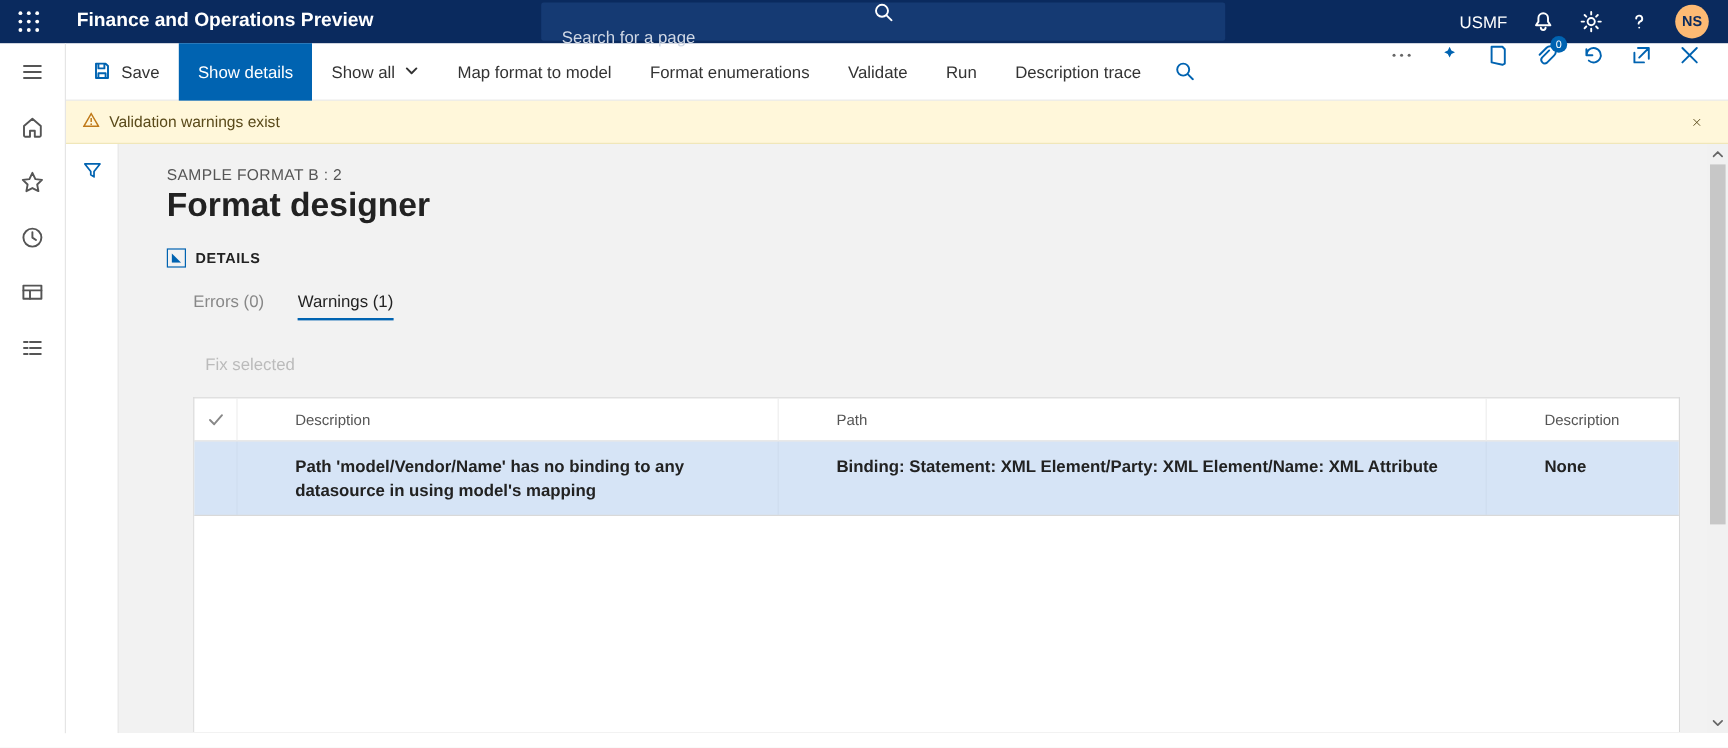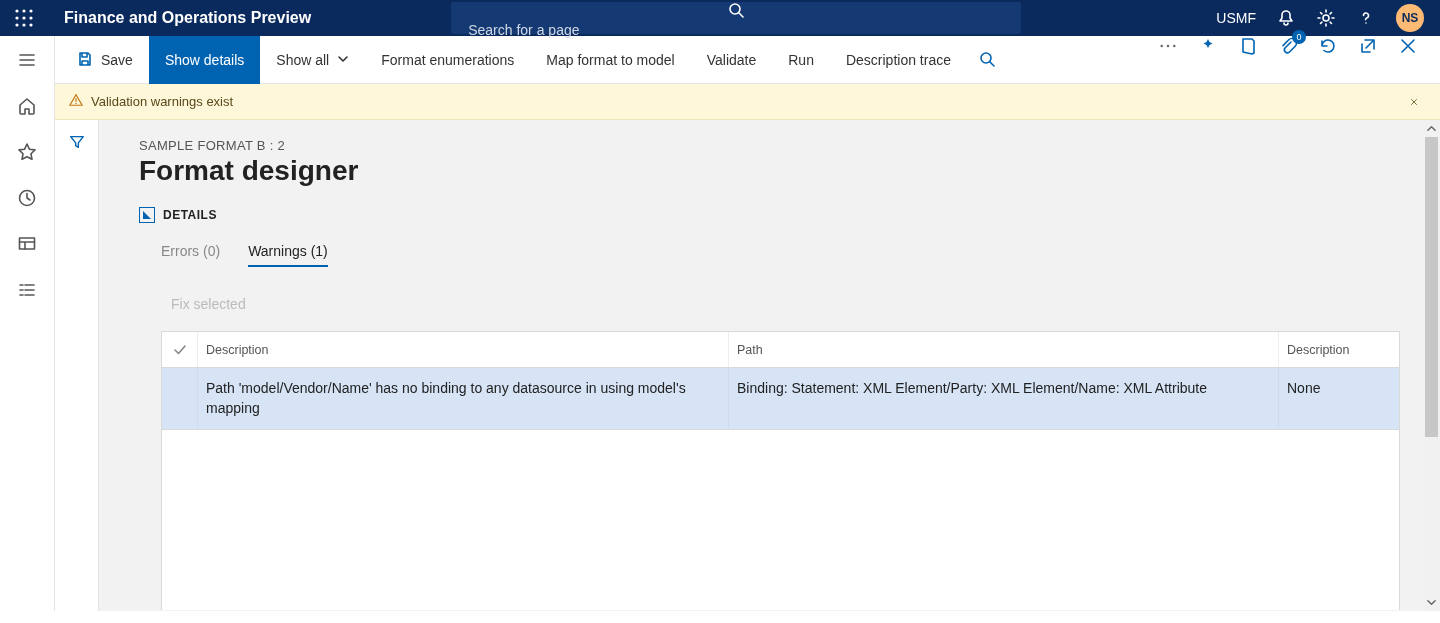--- a/index.html
+++ b/index.html
@@ -56,27 +56,27 @@
   .details-label { font-size: 12px; font-weight: 700; letter-spacing: .5px; color: #222; }
 
   .tabs { margin-top: 20px; display: flex; gap: 28px; padding-left: 22px;}
   .tab { font-size: 14px; color: #888; padding-bottom: 6px; cursor: pointer; }
   .tab.active { color: #222; border-bottom: 2.5px solid #0063b1; }
 
   .fix-row { margin-top: 28px; padding-left: 32px;}
   .fix-btn { font-size: 14px; color: #bbb; cursor: not-allowed; background: transparent; border: none; padding: 0; }
 
   .grid { margin-top: 18px; margin-left: 22px; border: 1px solid #d9d9d9; border-bottom: none; background: #fff;}
-  .grid-header, .grid-row { display: grid; grid-template-columns: 36px 1fr 550px 120px; }
+  .grid-header, .grid-row { display: grid; grid-template-columns: 36px 1fr 550px 120px; gap: 40px; }
   .grid-header { height: 36px; border-bottom: 1px solid #d9d9d9; }
   .gh-cell { display: flex; align-items: center; font-size: 12.5px; color: #555; padding: 0 8px; border-right: 1px solid #eee;}
   .gh-cell:last-child{border-right:none;}
   .gh-check { justify-content: center; color: #888; cursor: pointer;}
   .grid-row { background: #d6e4f6; border-bottom: 1px solid #d9d9d9; }
-  .gr-cell { padding: 10px 8px; font-size: 14px; color: #222; line-height: 1.45; border-right: 1px solid rgba(0,0,0,0.03);}
+  .gr-cell { padding: 10px 8px; font-size: 14px; color: #222; line-height: 1.45; border-right: 1px solid rgba(0,0,0,0.03); font-weight: bold;}
   .gr-cell:last-child{border-right:none;}
   .grid-body-blank { height: 180px; background: #fff; }
 
   
   .vscroll { position: absolute; right: 0; top: 0; bottom: 0; width: 17px; background: #f1f1f1; }
   .vscroll .thumb { position: absolute; left: 2px; right: 2px; background: #c7c7c7; border-radius: 0; }
   .vscroll .arrow { position: absolute; left: 0; right: 0; height: 17px; display: flex; align-items: center; justify-content: center; color: #666;}
   .vscroll .arrow svg{width:9px;height:9px;}
 
   
@@ -186,24 +186,24 @@
       <button class="action-btn primary">
         <span>Show details</span>
       </button>
       <button class="action-btn">
         <span>Show all</span>
         <span><svg viewBox="0 0 12 12" width="12" height="12">
               <path class="stroke" d="M2 4l4 4 4-4"></path>
             </svg></span>
       </button>
       <button class="action-btn">
+          <span>Map format to model</span>
+        </button>
+      <button class="action-btn">
           <span>Format enumerations</span>
-        </button>
-      <button class="action-btn">
-          <span>Map format to model</span>
         </button>
       <button class="action-btn">
           <span>Validate</span>
         </button>
       <button class="action-btn">
           <span>Run</span>
         </button>
       <button class="action-btn">
           <span>Description trace</span>
         </button>

